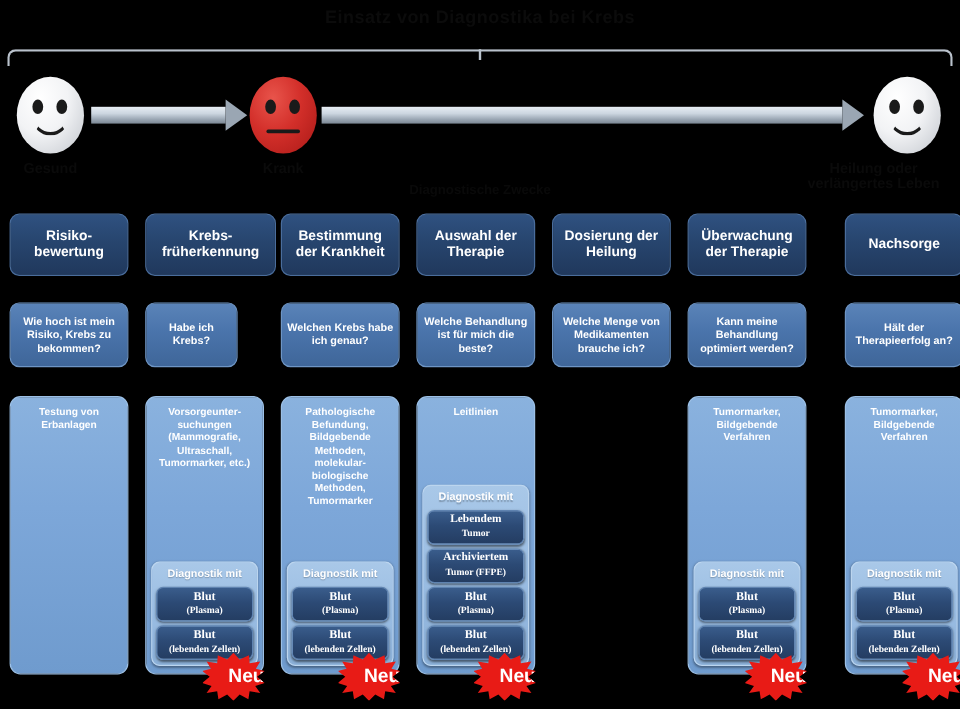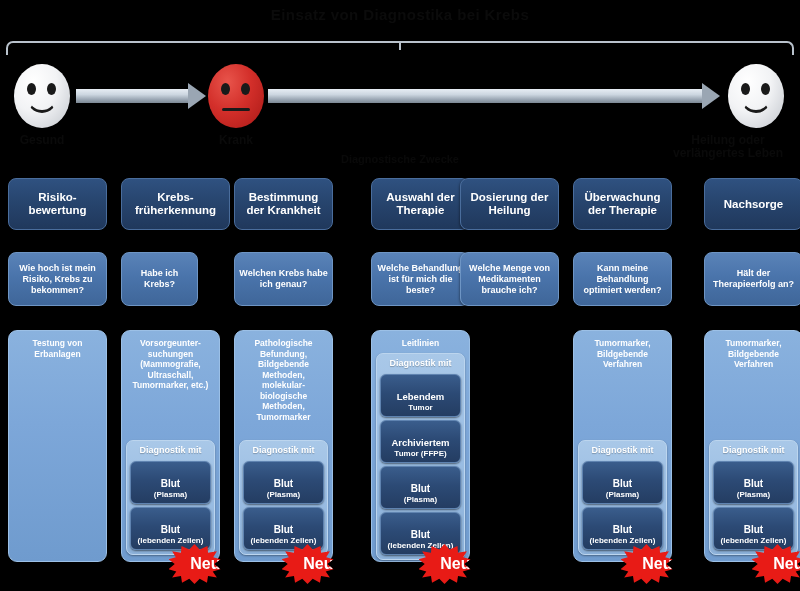--- a/index.html
+++ b/index.html
@@ -152,24 +152,25 @@
     text-align: center; line-height: 12px;
     padding-bottom: 2px;
     text-shadow: 0 1px 1px rgba(0,0,0,.25);
   }
   .chip {
     background: linear-gradient(to bottom, #3a5d8c 0%, #2c4a75 45%, #243d62 100%);
     border: 1px solid #5f83b0;
     border-radius: 6px;
     color: #fff;
     text-align: center;
-    padding: 16px 2px 3px 2px;
+    padding: 2px 2px 3px 2px;
     margin-top: 3px;
     box-shadow: 0 1px 2px rgba(0,0,0,.5);
     line-height: 11px;
+    font-family: Liberation Serif, serif;
   }
   .chip .big { display: block; font-size: 10px; font-weight: bold; }
   .chip .small { display: block; font-size: 8px; font-weight: bold; }
   .chip.two-line .big { font-size: 9.5px; }
 
   
   .neu {
     position: absolute;
     width: 52px; height: 40px;
     background: #e81b16;
@@ -283,21 +284,21 @@
             <div class="chip">
               <span class="big">Blut</span>
               <span class="small">(lebenden Zellen)</span>
             </div>
           </div>
         </div>
         <div class="neu" style="left: 47.5px; top: 544px;">
           <span>Neu</span>
         </div>
       </div>
-      <div class="col" style="left: 347px; top: 0px; height: 591px; margin-left: 24px;">
+      <div class="col" style="left: 347px; top: 0px; height: 591px;">
         <div class="hdr" style="position: absolute; top: 178px; width: 99px;">
           <span style="white-space: pre-line;">Auswahl der
 Therapie</span>
         </div>
         <div class="qst" style="position: absolute; top: 252px; width: 99px;">
           <span>Welche Behandlung ist für mich die beste?</span>
         </div>
         <div class="panel" style="position: absolute; top: 330px; width: 99px; height: 232px;">
           <div class="panel-text">Leitlinien</div>
           <div class="spacer"></div>

